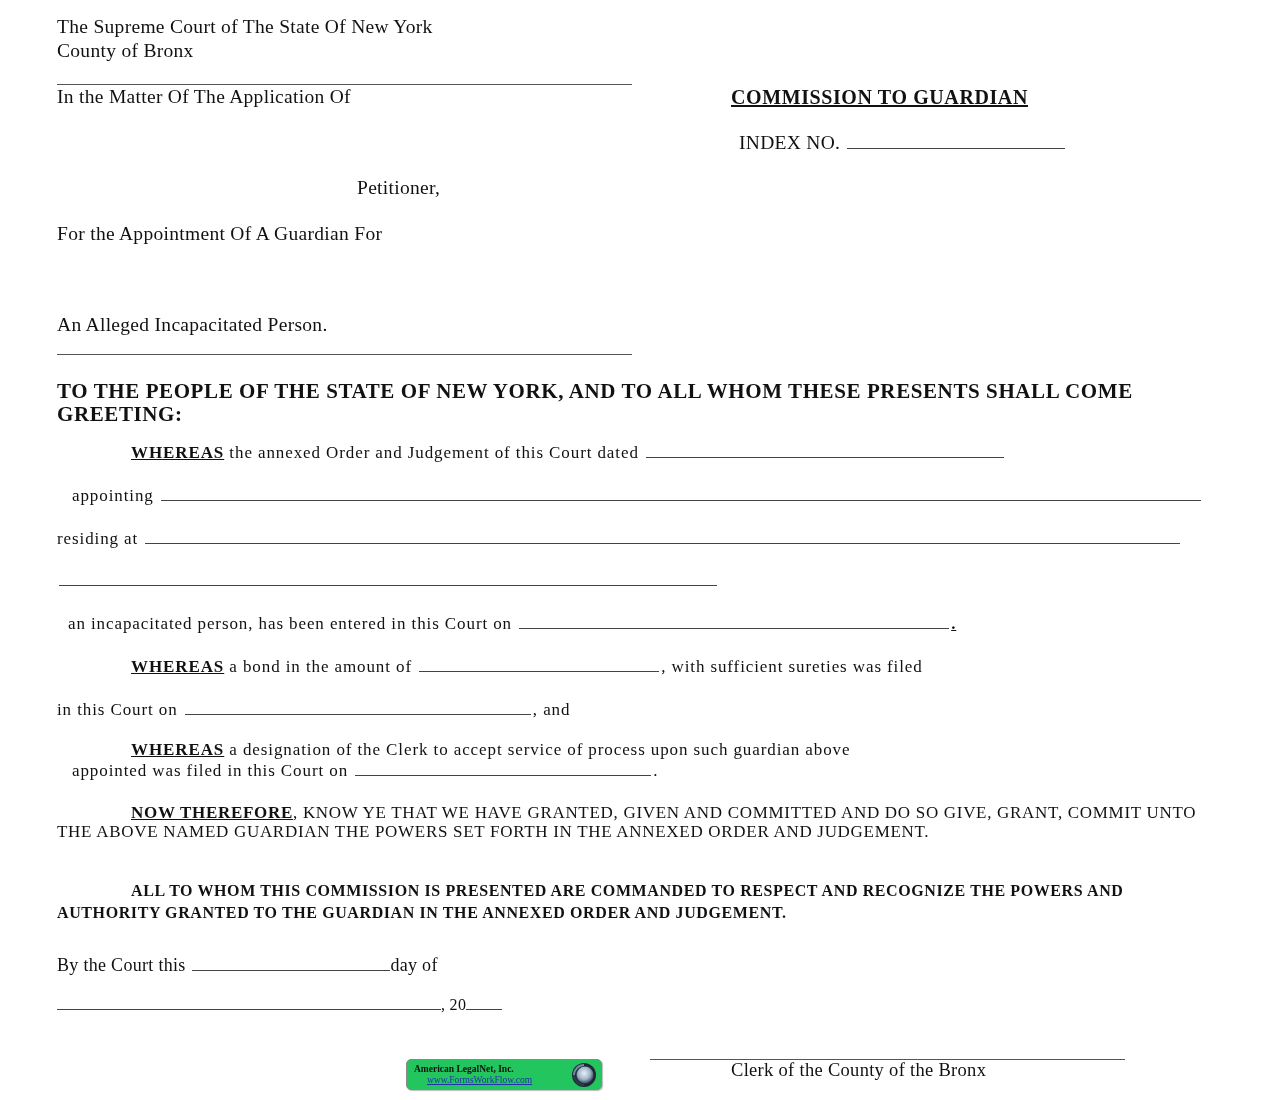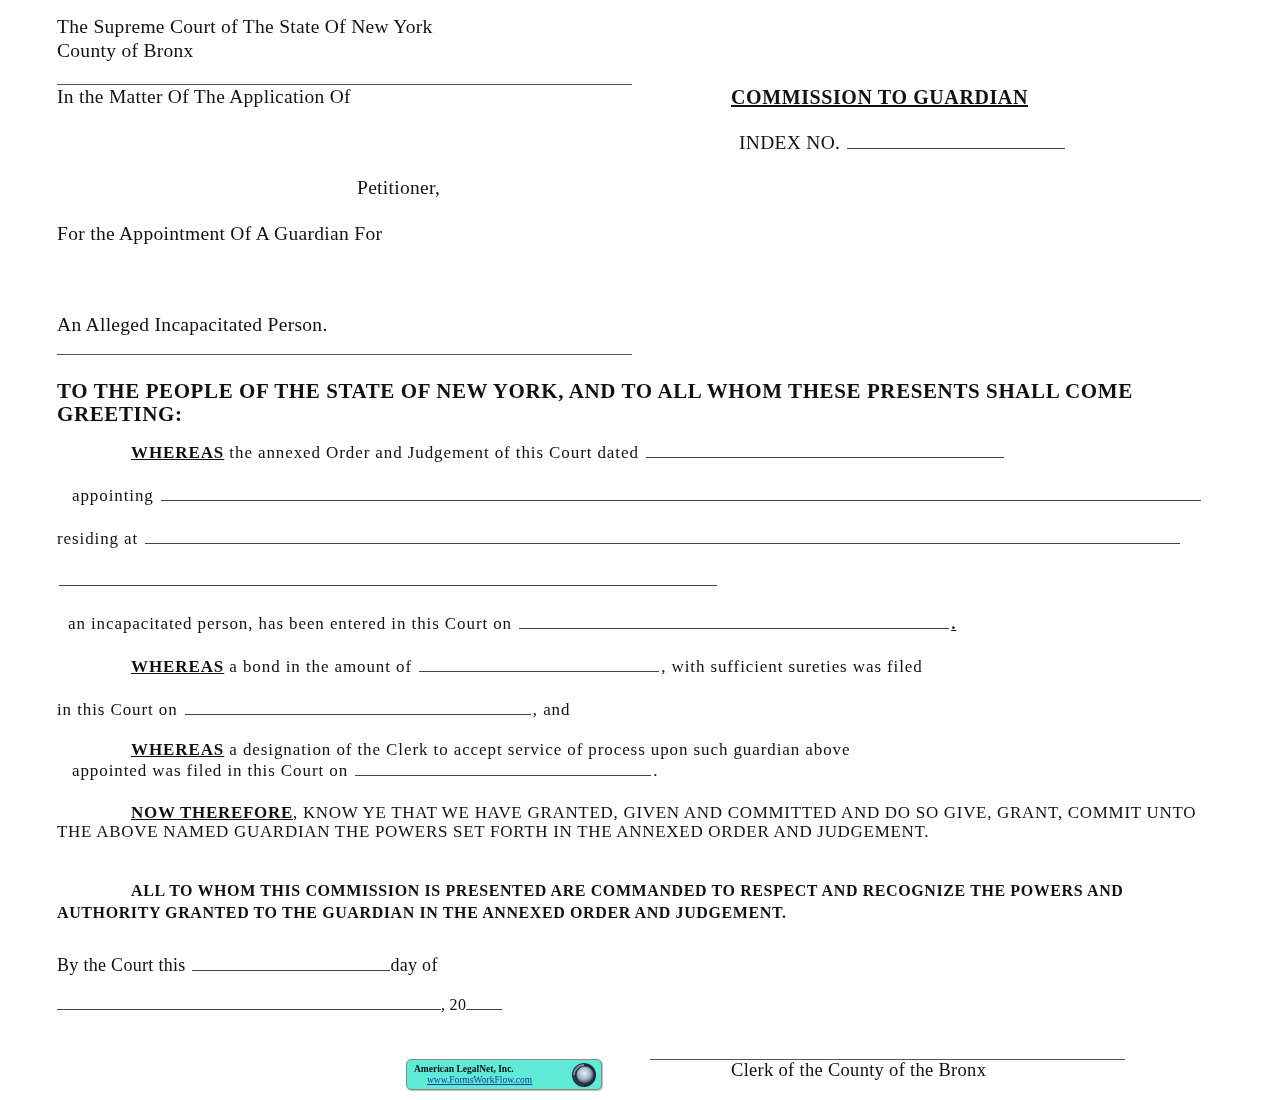--- a/index.html
+++ b/index.html
@@ -7,21 +7,21 @@
   .abs { position: absolute; white-space: nowrap; }
   .f19 { font-size: 19.5px; letter-spacing: 0.3px; }
   .cond { font-size: 17px; letter-spacing: 0.9px; }
   .bold { font-weight: bold; text-decoration: underline; }
   .hr { position: absolute; height: 0; border-top: 1px solid #555; }
   .blank { display: inline-block; border-bottom: 1px solid #444; height: 14px; vertical-align: baseline; margin: 0 2px; }
   .heading { font-size: 21px; font-weight: bold; letter-spacing: 0.6px; line-height: 23px; }
   .para { position: absolute; left: 57px; width: 1170px; font-size: 17px; line-height: 19px; letter-spacing: 0.7px; }
   .bpara { position: absolute; left: 57px; width: 1170px; font-size: 16px; line-height: 22px; font-weight: bold; letter-spacing: 0.6px; }
   .indent { display: inline-block; width: 74px; }
-  .logo { position: absolute; left: 406px; top: 1059px; width: 194px; height: 29px; border: 1px solid #8a8a8a; border-radius: 5px; background: #5eead4; box-shadow: 1px 1px 1px #bbb; }
+  .logo { position: absolute; left: 406px; top: 1059px; width: 194px; height: 29px; border: 1px solid #8a8a8a; border-radius: 5px; background: #22c55e; box-shadow: 1px 1px 1px #bbb; }
   .logo .t1 { position: absolute; left: 7px; top: 4px; font-size: 9.5px; font-weight: bold; font-family: "Liberation Serif", serif; color: #111; }
   .logo .t2 { position: absolute; left: 20px; top: 15px; font-size: 9.5px; color: #2233aa; text-decoration: underline; font-family: "Liberation Serif", serif; }
   .logo .globe { position: absolute; right: 4px; top: 2px; width: 26px; height: 26px; }
 </style>
 </head>
 <body>
 
 <div class="abs f19" style="left:57px; top:16px;">The Supreme Court of The State Of  New York</div>
 <div class="abs f19" style="left:57px; top:40px;">County of  Bronx</div>
 <div class="hr" style="left:57px; top:84px; width:575px;"></div>

